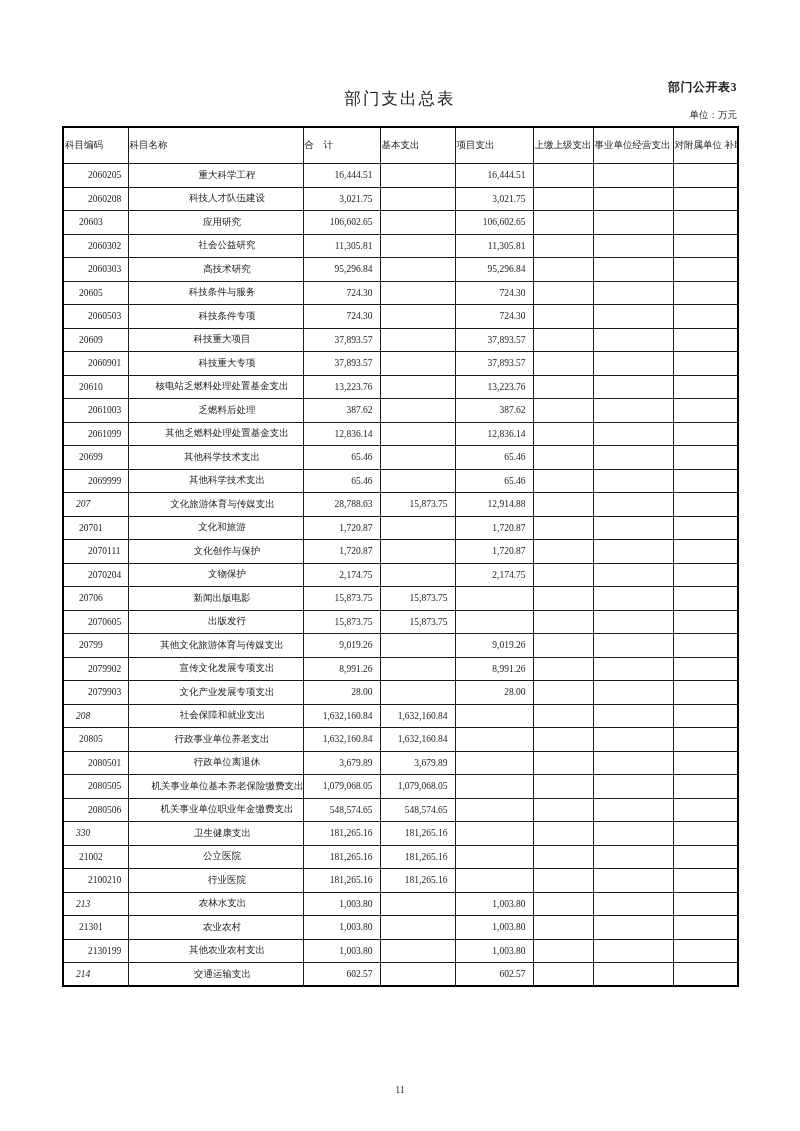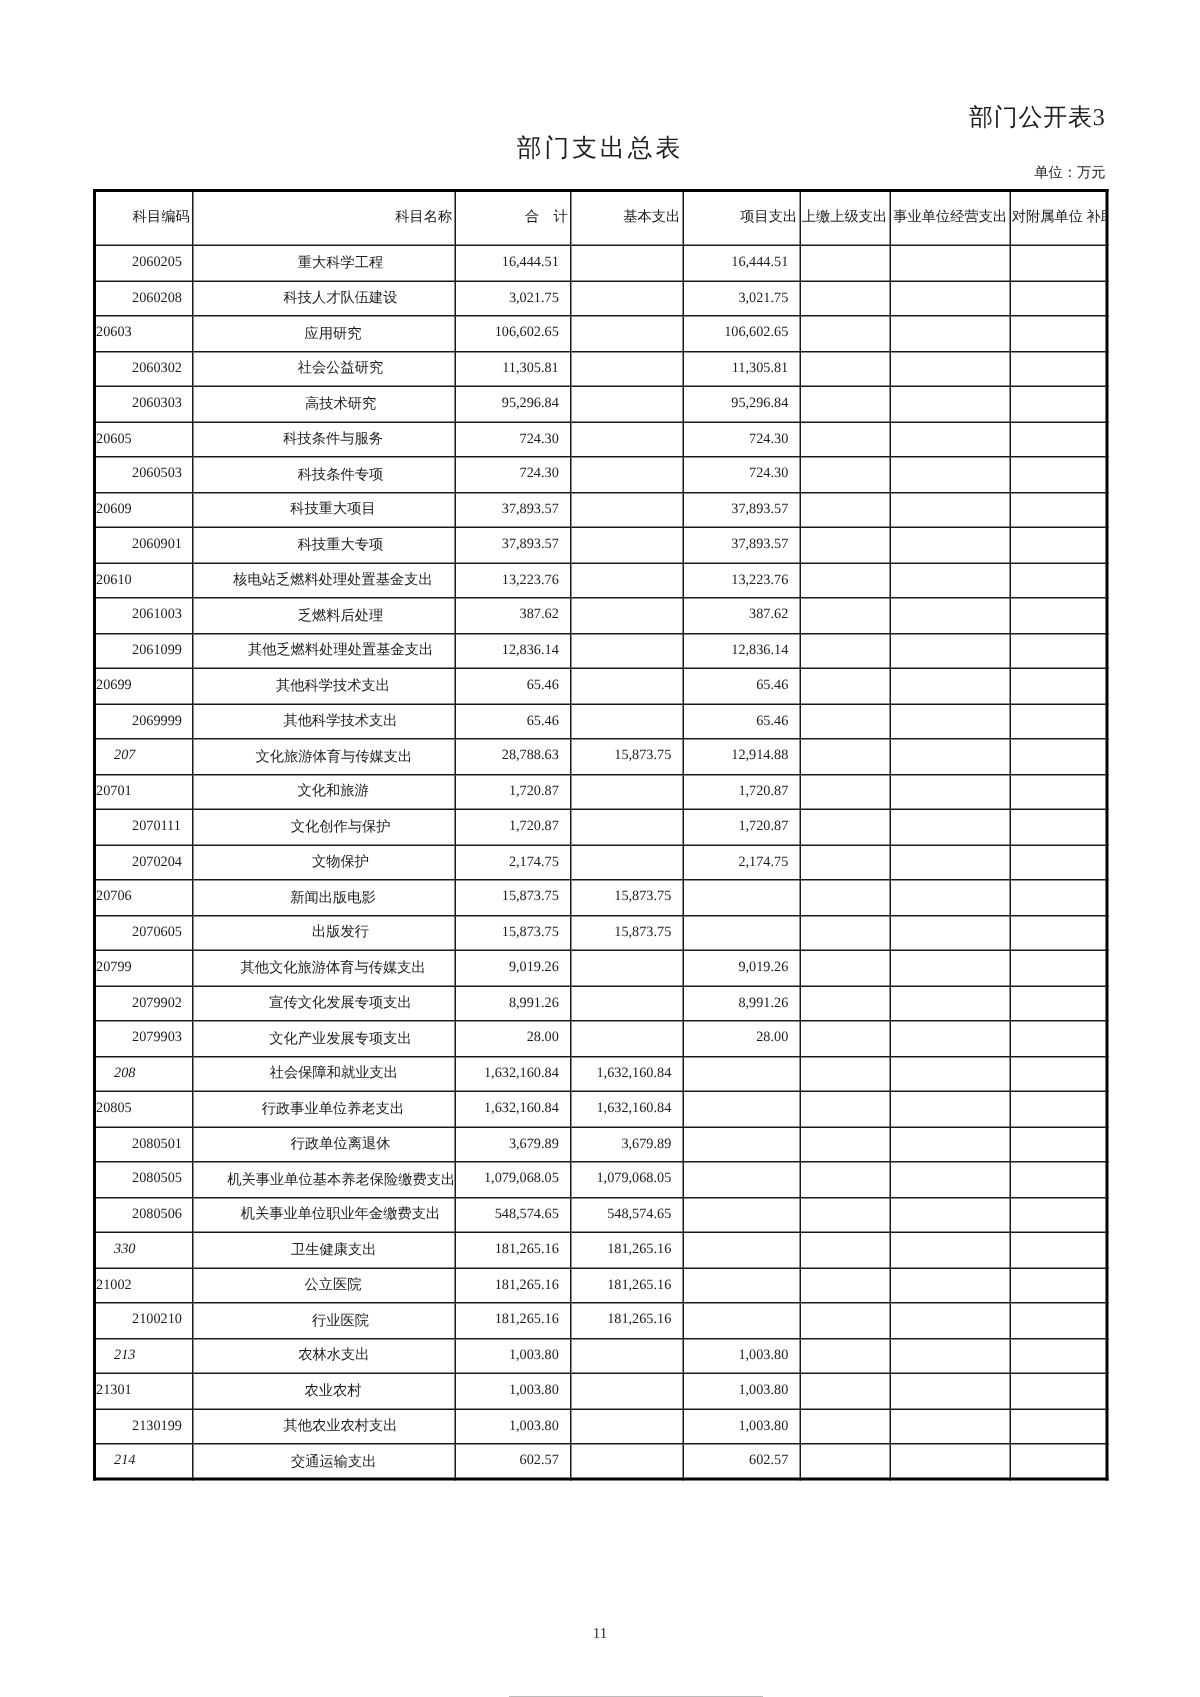--- a/index.html
+++ b/index.html
@@ -1,42 +1,42 @@
 <!DOCTYPE html>
 <html><head>
 <meta charset="utf-8">
 <style>
   html,body{margin:0;padding:0;background:#888;}
   .sheet{
     position:relative;width:800px;height:1131px;background:#ffffff;margin:0 auto;
     font-family:"Liberation Serif","DejaVu Serif",serif;color:#1c1c1c;overflow:hidden;
   }
-  .corner-label{position:absolute;top:68px;right:63px;font-size:16px;letter-spacing:0.5px;}
+  .corner-label{position:absolute;top:79px;right:63px;font-size:12px;letter-spacing:0.5px;font-weight:bold;}
   .doc-title{position:absolute;top:88px;left:0;width:100%;text-align:center;
     font-size:16.5px;font-weight:normal;letter-spacing:2px;}
   .unit-label{position:absolute;top:109px;right:63px;font-size:9.5px;}
   table.budget{
     position:absolute;top:126px;left:62px;width:675px;
     border-collapse:collapse;table-layout:fixed;
     border:2px solid #000;
   }
   table.budget th, table.budget td{
     border:1px solid #1a1a1a;
     font-weight:normal;overflow:hidden;white-space:nowrap;
   }
   table.budget td{border-top-width:1.5px;border-bottom-width:1.5px;}
   thead th{
-    height:35px;text-align:right;vertical-align:middle;
+    height:35px;text-align:left;vertical-align:middle;
     font-size:9.5px;line-height:1.45;padding:0 1px;white-space:pre-line;
   }
   tbody tr{height:23.5px;}
   tbody td{vertical-align:middle;font-size:9.5px;padding:0;}
   .c-code{text-align:left;}
   .c-code.ind0{padding-left:12px;font-style:italic;}
-  .c-code.ind1{}
+  .c-code.ind1{padding-left:15px;}
   .c-code.ind2{padding-left:24px;}
   .c-name{text-align:center;}
   .c-name.ind0{padding-left:14px;}
   .c-name.ind1{padding-left:13px;}
   .c-name.ind2{padding-left:23px;}
   .c-num{text-align:right;padding-right:7px;}
   .page-number{position:absolute;top:1084px;left:0;width:100%;text-align:center;font-size:10px;color:#333;}
 </style>
 </head>
 <body>

